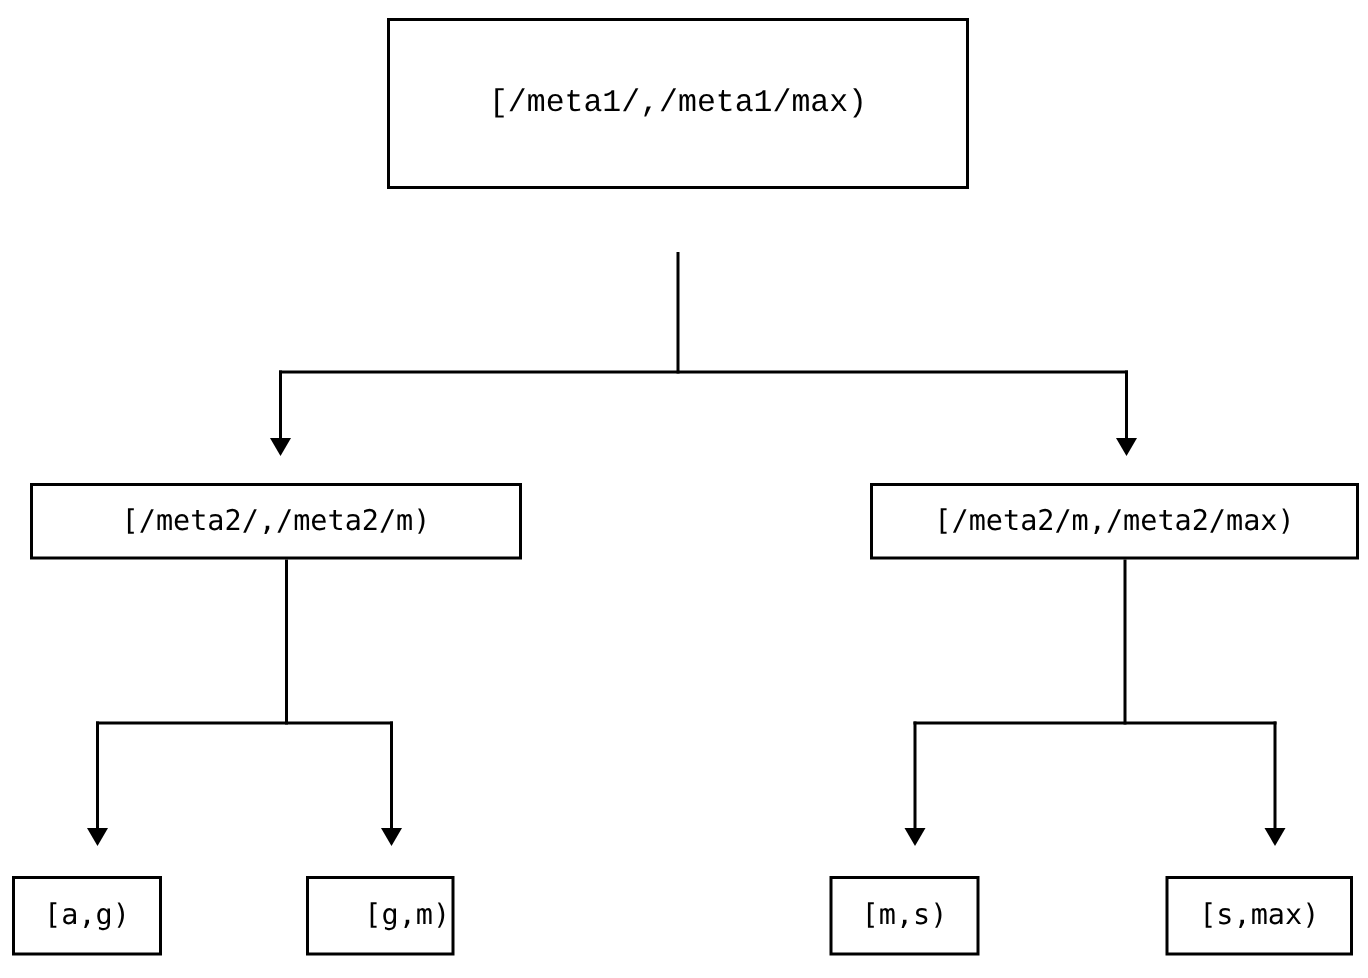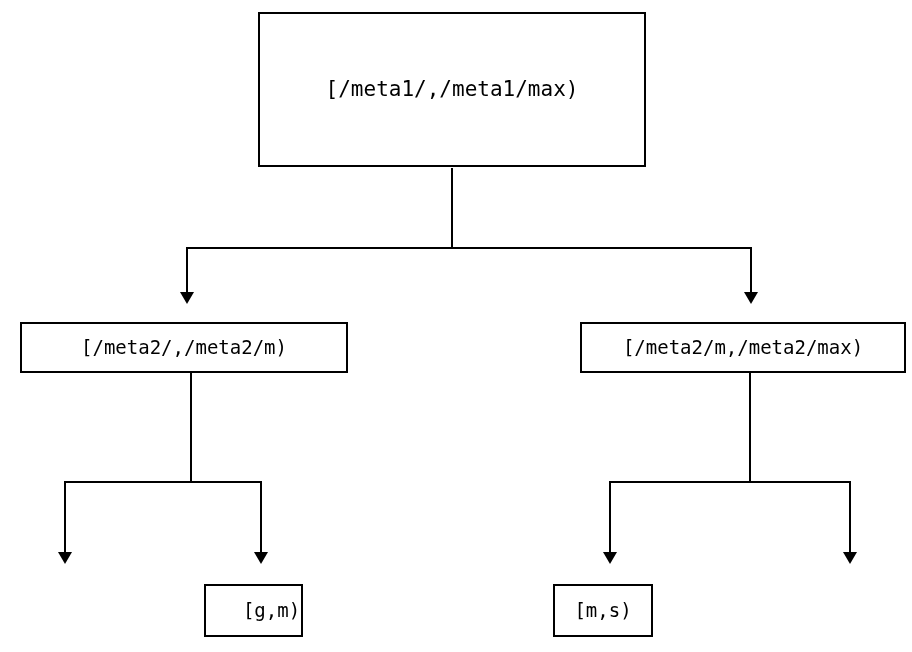--- a/index.html
+++ b/index.html
@@ -30,22 +30,23 @@
     white-space: nowrap;
   }
   .node-label {
     display: block;
     line-height: 1;
   }
   #node-root {
     left: 258px;
     top: 12px;
     width: 388px;
-    height: 155px;
+    height: 114px;
     font-size: 21px;
+    font-family: Liberation Mono, monospace;
   }
   #node-mid-left {
     left: 20px;
     top: 322px;
     width: 328px;
     height: 51px;
     font-size: 19px;
   }
   #node-mid-right {
     left: 580px;
@@ -139,23 +140,29 @@
   <div class="edge-v" style="left:260px; top:481px; height:72px;"></div>
   <div class="arrow-down" style="left:254px; top:552px;"></div>
 
   <div class="edge-v" style="left:749px; top:373px; height:110px;"></div>
   <div class="edge-h" style="left:609px; top:481px; width:242px;"></div>
   <div class="edge-v" style="left:609px; top:481px; height:72px;"></div>
   <div class="arrow-down" style="left:603px; top:552px;"></div>
   <div class="edge-v" style="left:849px; top:481px; height:72px;"></div>
   <div class="arrow-down" style="left:843px; top:552px;"></div>
 
+  <div class="node" id="node-leaf-ag">
+    <span class="node-label">[a,g)</span>
+  </div>
 
   <div class="node" id="node-leaf-gm">
     <span class="node-label">[g,m)</span>
   </div>
 
   <div class="node" id="node-leaf-ms">
     <span class="node-label">[m,s)</span>
   </div>
 
+  <div class="node" id="node-leaf-smax">
+    <span class="node-label">[s,max)</span>
+  </div>
 
 </div>
 
 </body></html>

